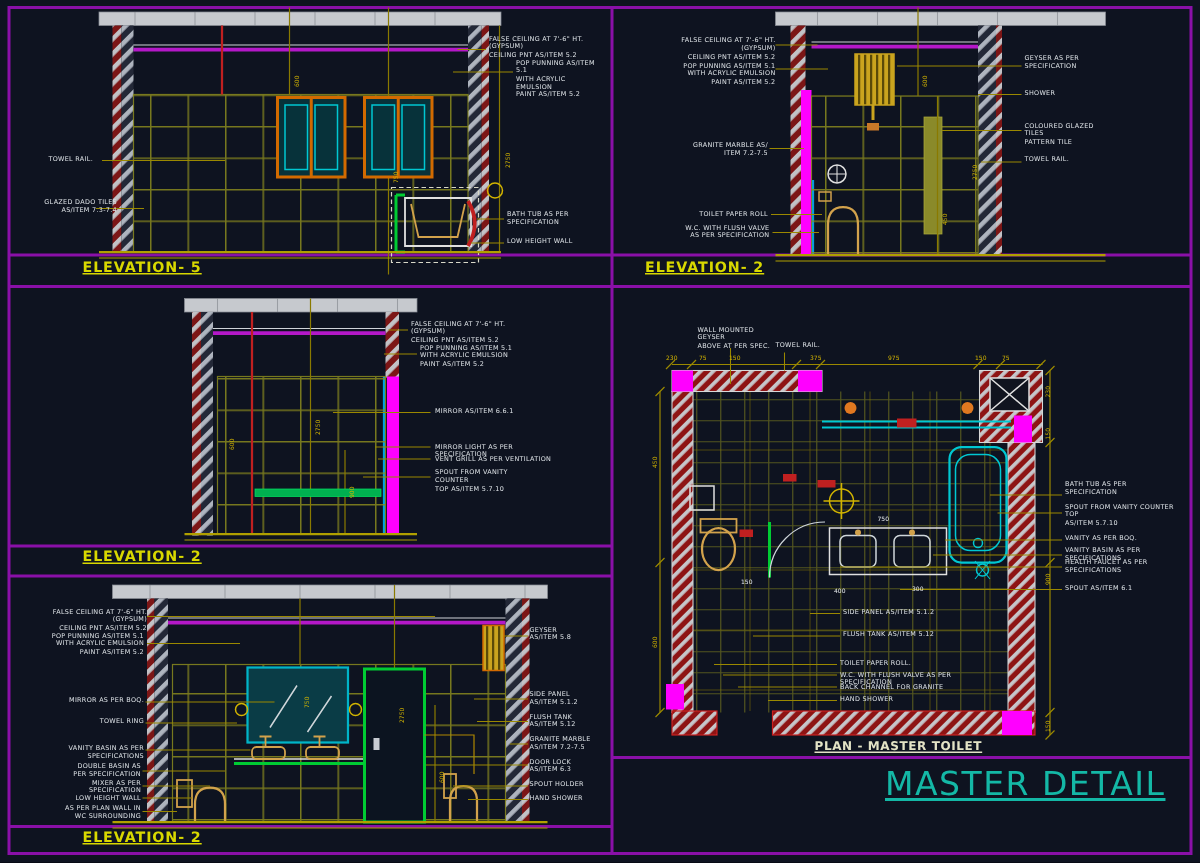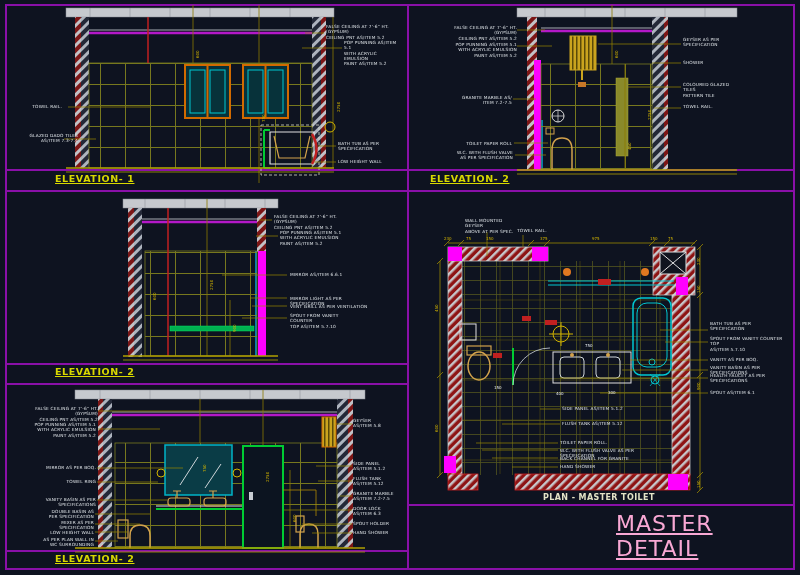--- a/index.html
+++ b/index.html
@@ -5,29 +5,29 @@
   html,body{margin:0;padding:0;background:#05070c;}
   #sheet{position:relative;width:800px;height:575px;background:#0e1320;overflow:hidden;
          font-family:"DejaVu Sans",sans-serif;}
   #drawing{position:absolute;left:0;top:0;}
   .ann{position:absolute;color:#dde2e6;font-size:4.3px;line-height:1.25;white-space:pre-line;
        letter-spacing:.2px;}
   .ar{text-align:right;}
   .ptitle{position:absolute;color:#d8d800;font-size:9.5px;font-weight:bold;
           text-decoration:underline;letter-spacing:.6px;}
   .plant{position:absolute;color:#e3e3c6;font-size:8px;font-weight:bold;
-         letter-spacing:.4px;}
+         text-decoration:underline;letter-spacing:.4px;}
   .dim{position:absolute;color:#d2b400;font-size:4px;white-space:pre;}
   .dimw{position:absolute;color:#e8ecef;font-size:4px;white-space:pre;}
   .dimv{position:absolute;color:#d2b400;font-size:4px;white-space:pre;
         transform:rotate(-90deg);transform-origin:left top;}
   .watermark{position:absolute;left:240px;top:270px;font-size:26px;font-weight:bold;
              color:rgba(162,162,168,.8);letter-spacing:.5px;
              text-shadow:1px 2px 1px rgba(15,15,22,.95);}
-  .stitle{position:absolute;left:616px;top:511px;color:#f9a8d4;font-size:22px;
+  .stitle{position:absolute;left:590px;top:511px;color:#14b8a6;font-size:22px;
           text-decoration:underline;letter-spacing:1px;}
   .ssub{position:absolute;left:598px;top:540px;color:#e8e800;font-size:22px;
         text-decoration:underline;letter-spacing:1px;}
   .ld{stroke:#9a8800;stroke-width:.7;fill:none;}
   .bd{stroke:#8a10a8;stroke-width:2;fill:none;}
 </style>
 </head>
 <body>
 
 <div id="sheet">
@@ -253,21 +253,21 @@
     <path d="M444 246l6-6M458 246l6-6M528 246l6-6M544 246l6-6M649 246l6-6M664 246l6-6M691 246l6-6" stroke="#9a8800" stroke-width=".8"></path>
     <path d="M700 247V490" stroke="#9a8800" stroke-width=".8"></path>
     <path d="M697 250l6-6M697 298l6-6M697 378l6-6M697 478l6-6M697 493l6-6" stroke="#9a8800" stroke-width=".8"></path>
     <path d="M440 261V475" stroke="#9a8800" stroke-width=".8"></path>
     <path d="M437 264l6-6M437 378l6-6M437 478l6-6" stroke="#9a8800" stroke-width=".8"></path>
     <path class="ld" d="M487 232V256M523 235V247M660 330H708M665 342H708M630 360H708M622 370H708M560 378H708M600 393H708"></path>
     <path class="ld" d="M560 409H540M560 424H502M558 443H476M558 450H482M558 458H492M558 467H512"></path>
   </g>
 </svg>
 
-<div class="ptitle" style="left:55px;top:173px">ELEVATION- 1</div>
+<div class="ptitle" style="left:55px;top:173px">ELEVATION- 5</div>
 <div class="ptitle" style="left:430px;top:173px">ELEVATION- 2</div>
 <div class="ptitle" style="left:55px;top:366px">ELEVATION- 2</div>
 <div class="ptitle" style="left:55px;top:553px">ELEVATION- 2</div>
 <div class="plant" style="left:543px;top:493px">PLAN - MASTER TOILET</div>
 
 <div class="ann ar" style="left:20px;top:104px;width:42px">TOWEL RAIL.</div>
 <div class="ann ar" style="left:16px;top:133px;width:62px">GLAZED DADO TILES
 AS/ITEM 7.3-7.4</div>
 <div class="ann" style="left:326px;top:24px;width:72px">FALSE CEILING AT 7'-6" HT. (GYPSUM)
 CEILING PNT AS/ITEM 5.2</div>

